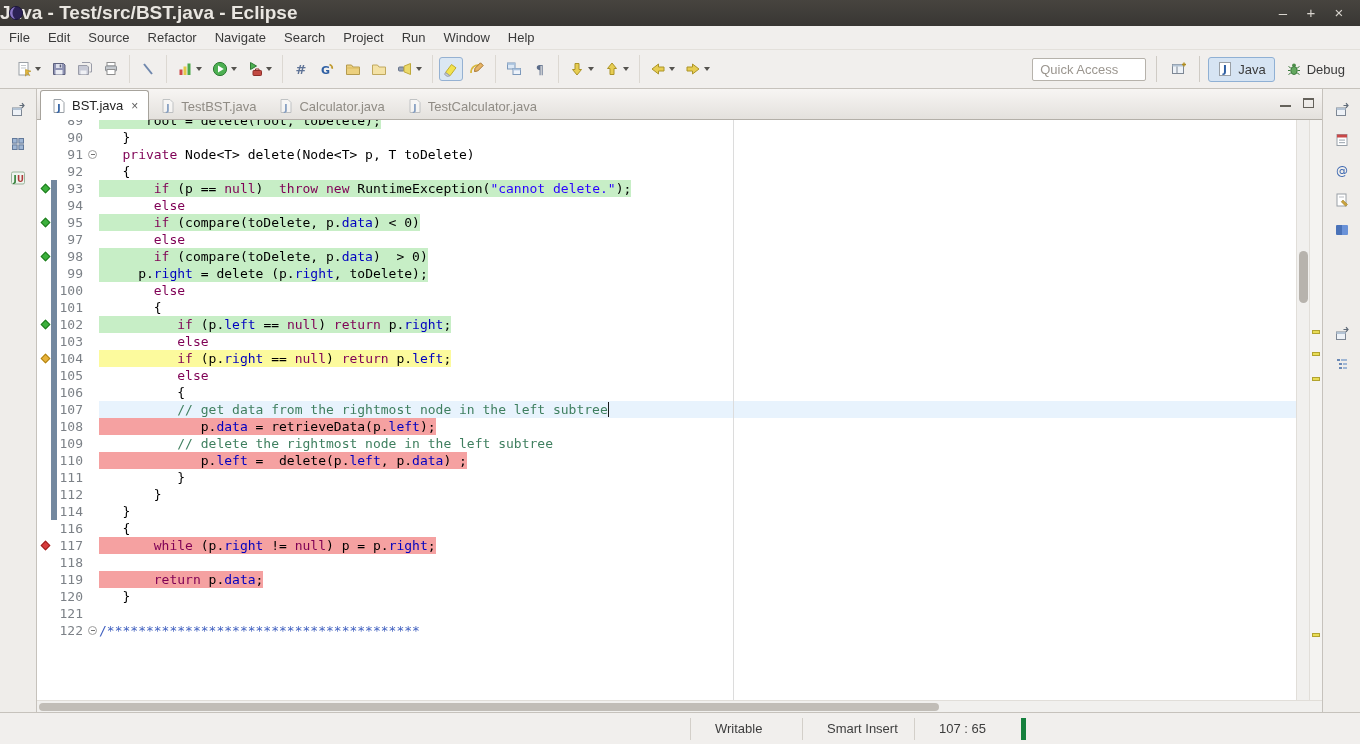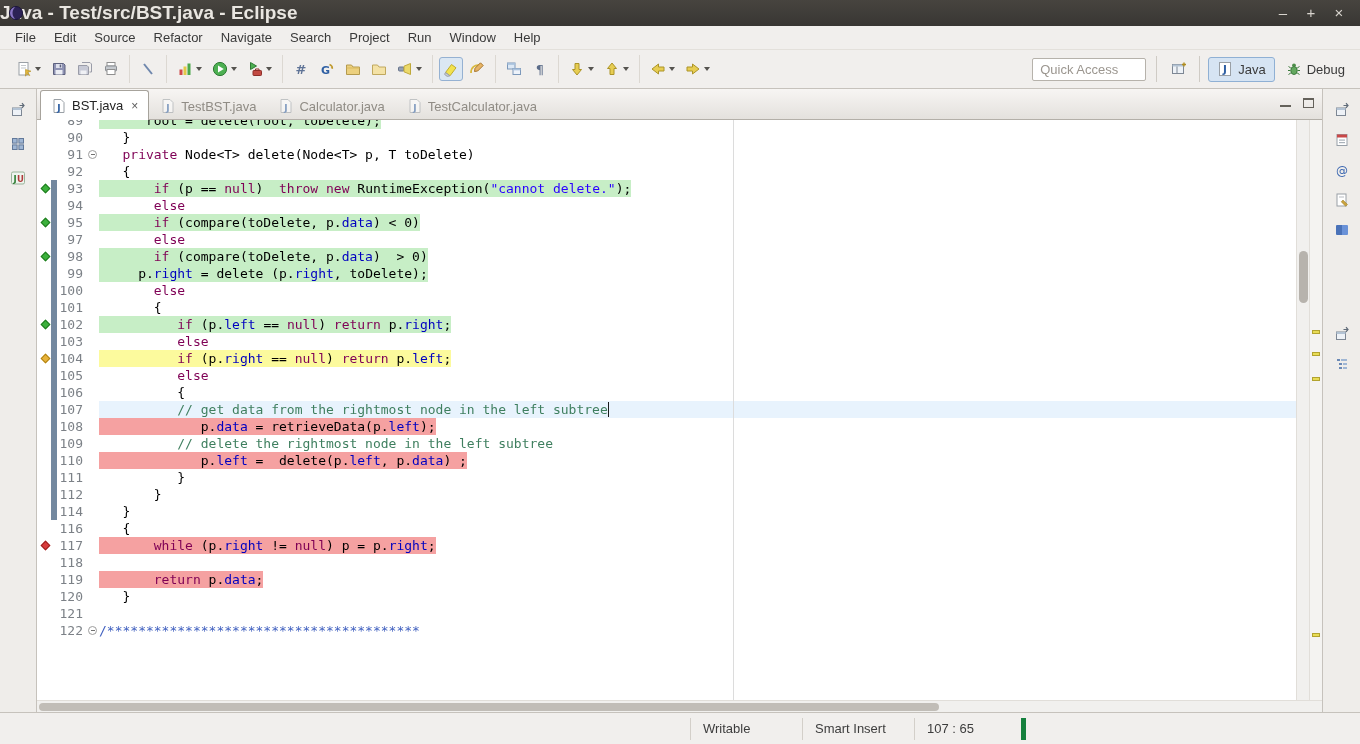--- a/index.html
+++ b/index.html
@@ -7,21 +7,21 @@
   body{font-family:"Liberation Sans","DejaVu Sans",sans-serif;font-size:13px;background:#edebe9;position:relative;color:#333}
 
   
   .titlebar{position:absolute;top:0;left:0;right:0;height:26px;background:linear-gradient(#47443f,#383633);display:flex;align-items:center}
   .win-icon{margin-left:8px;z-index:2}
   .title-text{position:absolute;left:0;right:0;font-weight:bold;font-size:19px;color:#e9e6e1}
   .win-controls{margin-left:auto;display:flex;gap:10px;padding-right:12px;z-index:2}
   .win-btn{width:18px;text-align:center;color:#d8d4ce;font-size:15px;line-height:24px}
 
   
-  .menubar{position:absolute;top:26px;left:0;right:0;height:24px;background:#f1efed;display:flex;align-items:center;padding-left:6px;border-bottom:1px solid #e3e0db}
+  .menubar{position:absolute;top:26px;left:0;right:0;height:24px;background:#f1efed;display:flex;align-items:center;border-bottom:1px solid #e3e0db}
   .menu-item{padding:3px 9px;color:#3a3a3a}
 
   
   .toolbar{position:absolute;top:50px;left:0;right:0;height:39px;background:#f1efed;border-bottom:1px solid #c6c2bc;display:flex;align-items:center;padding:0 6px}
   .tb-groups{display:flex;align-items:center;height:100%}
   .tb-group{display:flex;align-items:center;gap:2px;padding:0 6px;height:28px}
   .tb-group + .tb-group{border-left:1px solid #dcd8d2}
   .tbtn{display:flex;align-items:center;height:24px;padding:0 3px;border:1px solid transparent;border-radius:3px}
   .tbtn.pressed{background:#dbe7f3;border-color:#95b1d2}
   .dd{width:0;height:0;border-left:3px solid transparent;border-right:3px solid transparent;border-top:4px solid #55534f;margin-left:3px}
@@ -91,21 +91,21 @@
   .vthumb{position:absolute;left:2px;width:9px;top:131px;height:52px;background:#b7b3ad;border-radius:5px}
   .overview{position:absolute;top:0;bottom:0;right:0;width:13px;background:#f4f3f1;border-left:1px solid #e1ded9}
   .ov-mark{position:absolute;left:2px;width:8px;height:4px;background:#e8dc55;border:1px solid #b2a32f}
 
   .hscroll{height:12px;background:#f1f0ee;border-top:1px solid #e1ded9;position:relative;flex:none}
   .hthumb{position:absolute;top:2px;left:2px;width:70%;height:8px;background:#c1bdb7;border-radius:4px}
 
   
   .statusbar{position:absolute;left:0;right:0;bottom:0;height:32px;background:#f1efed;border-top:1px solid #c6c2bc;display:flex;align-items:center;color:#3d3d3d}
   .sb-spacer{width:690px;flex:none}
-  .sb-cell{width:112px;flex:none;padding-left:12px;height:22px;line-height:22px;border-left:1px solid #d3cfc9}
+  .sb-cell{width:112px;flex:none;padding-left:24px;height:22px;line-height:22px;border-left:1px solid #d3cfc9}
   .sb-cell:last-child{border-right:5px solid #15803d}
 </style>
 </head>
 <body>
 
 <div class="titlebar">
   <span class="ticon win-icon" id="win-icon">
       <svg viewBox="0 0 16 16">
         <circle cx="8" cy="8" r="6.5" fill="#2c2255"></circle>
         <path d="M8 1.5 a6.5 6.5 0 0 0 0 13 a7.8 7.8 0 0 1 0 -13" fill="#8a76c5"></path>

